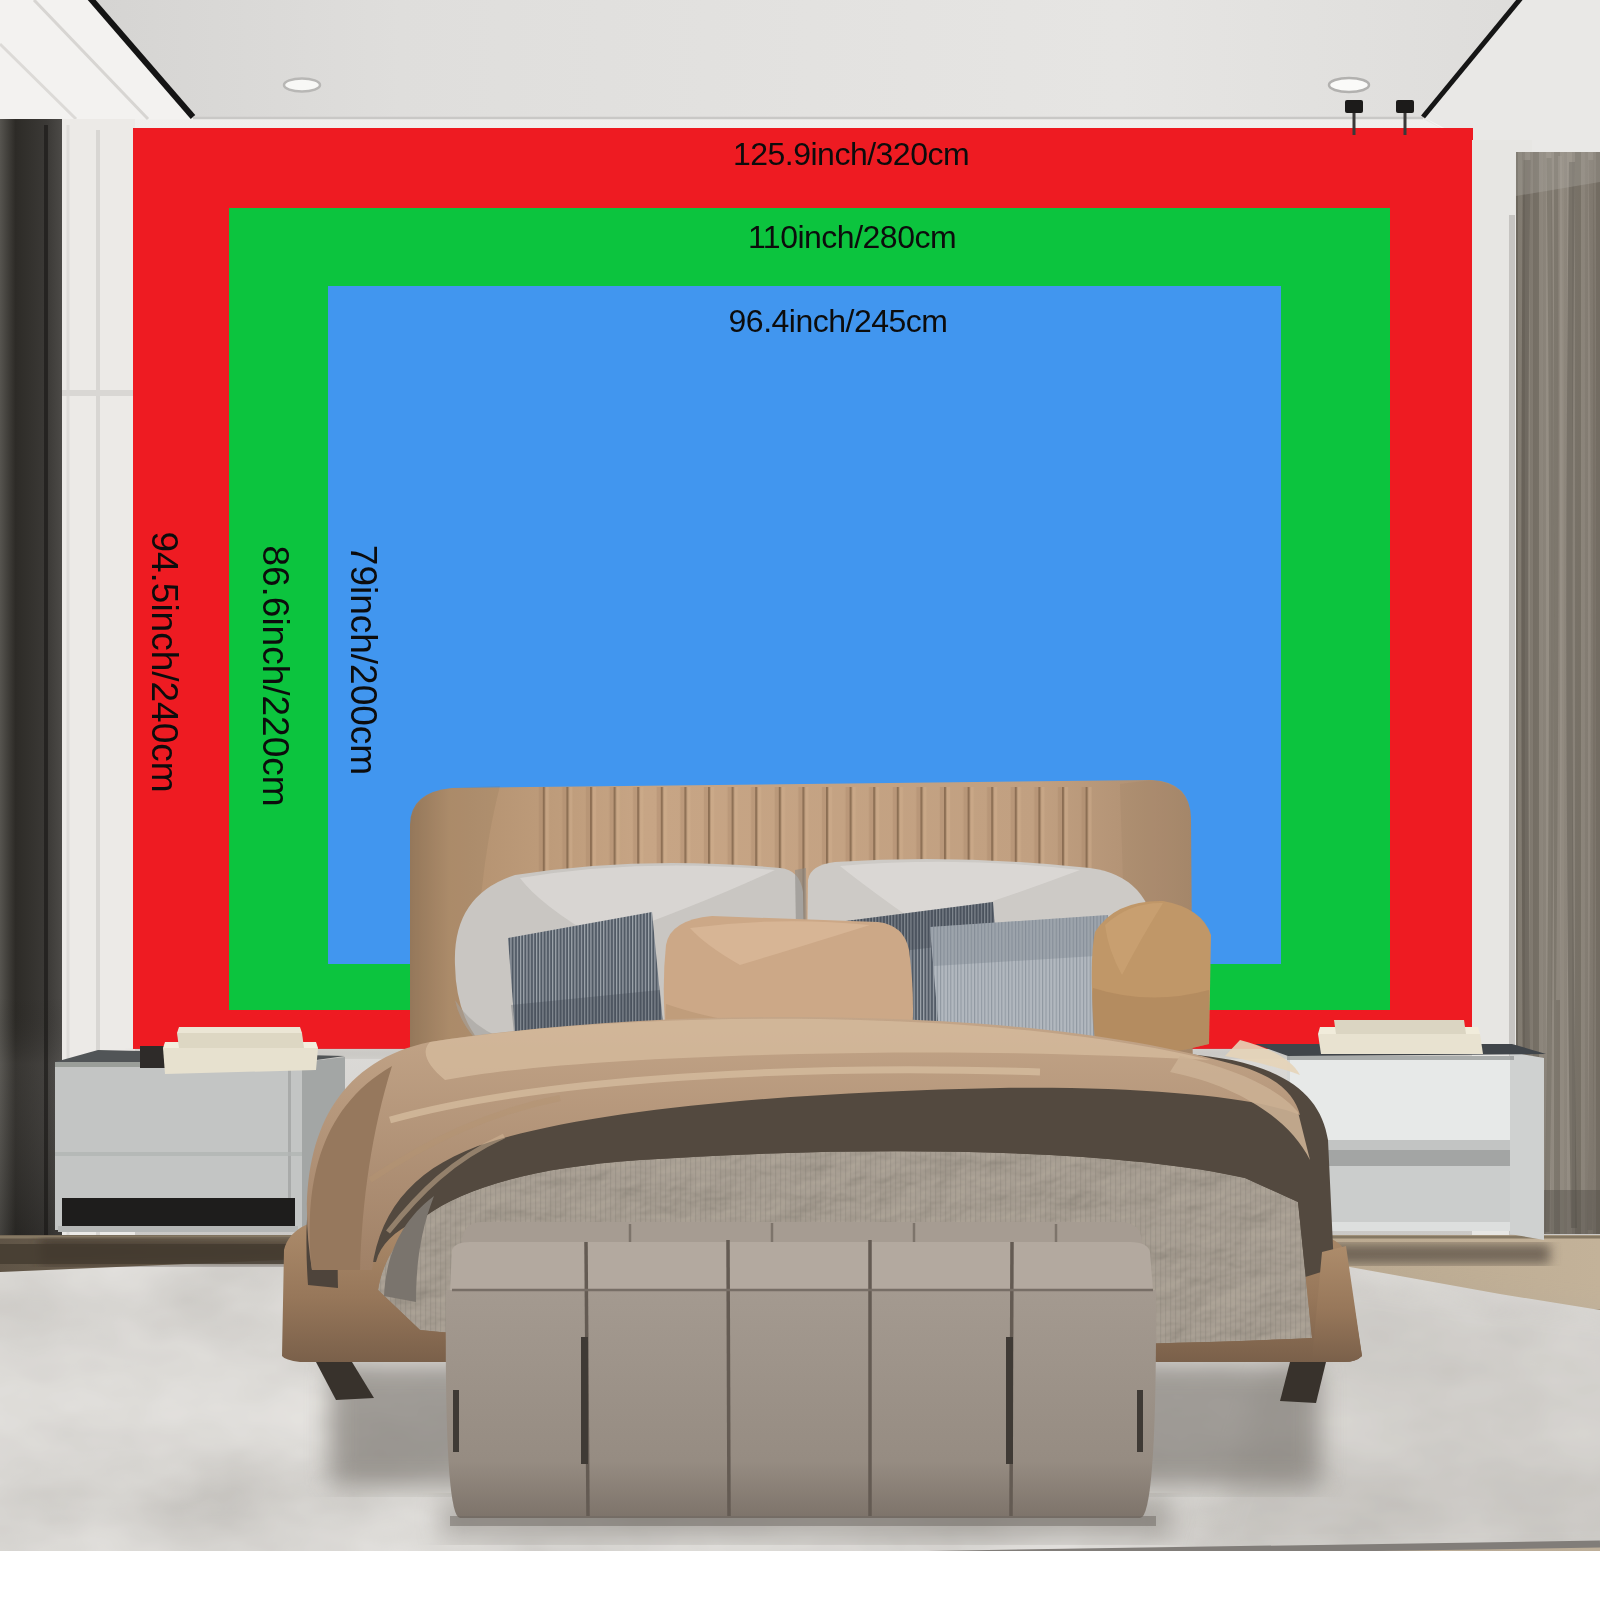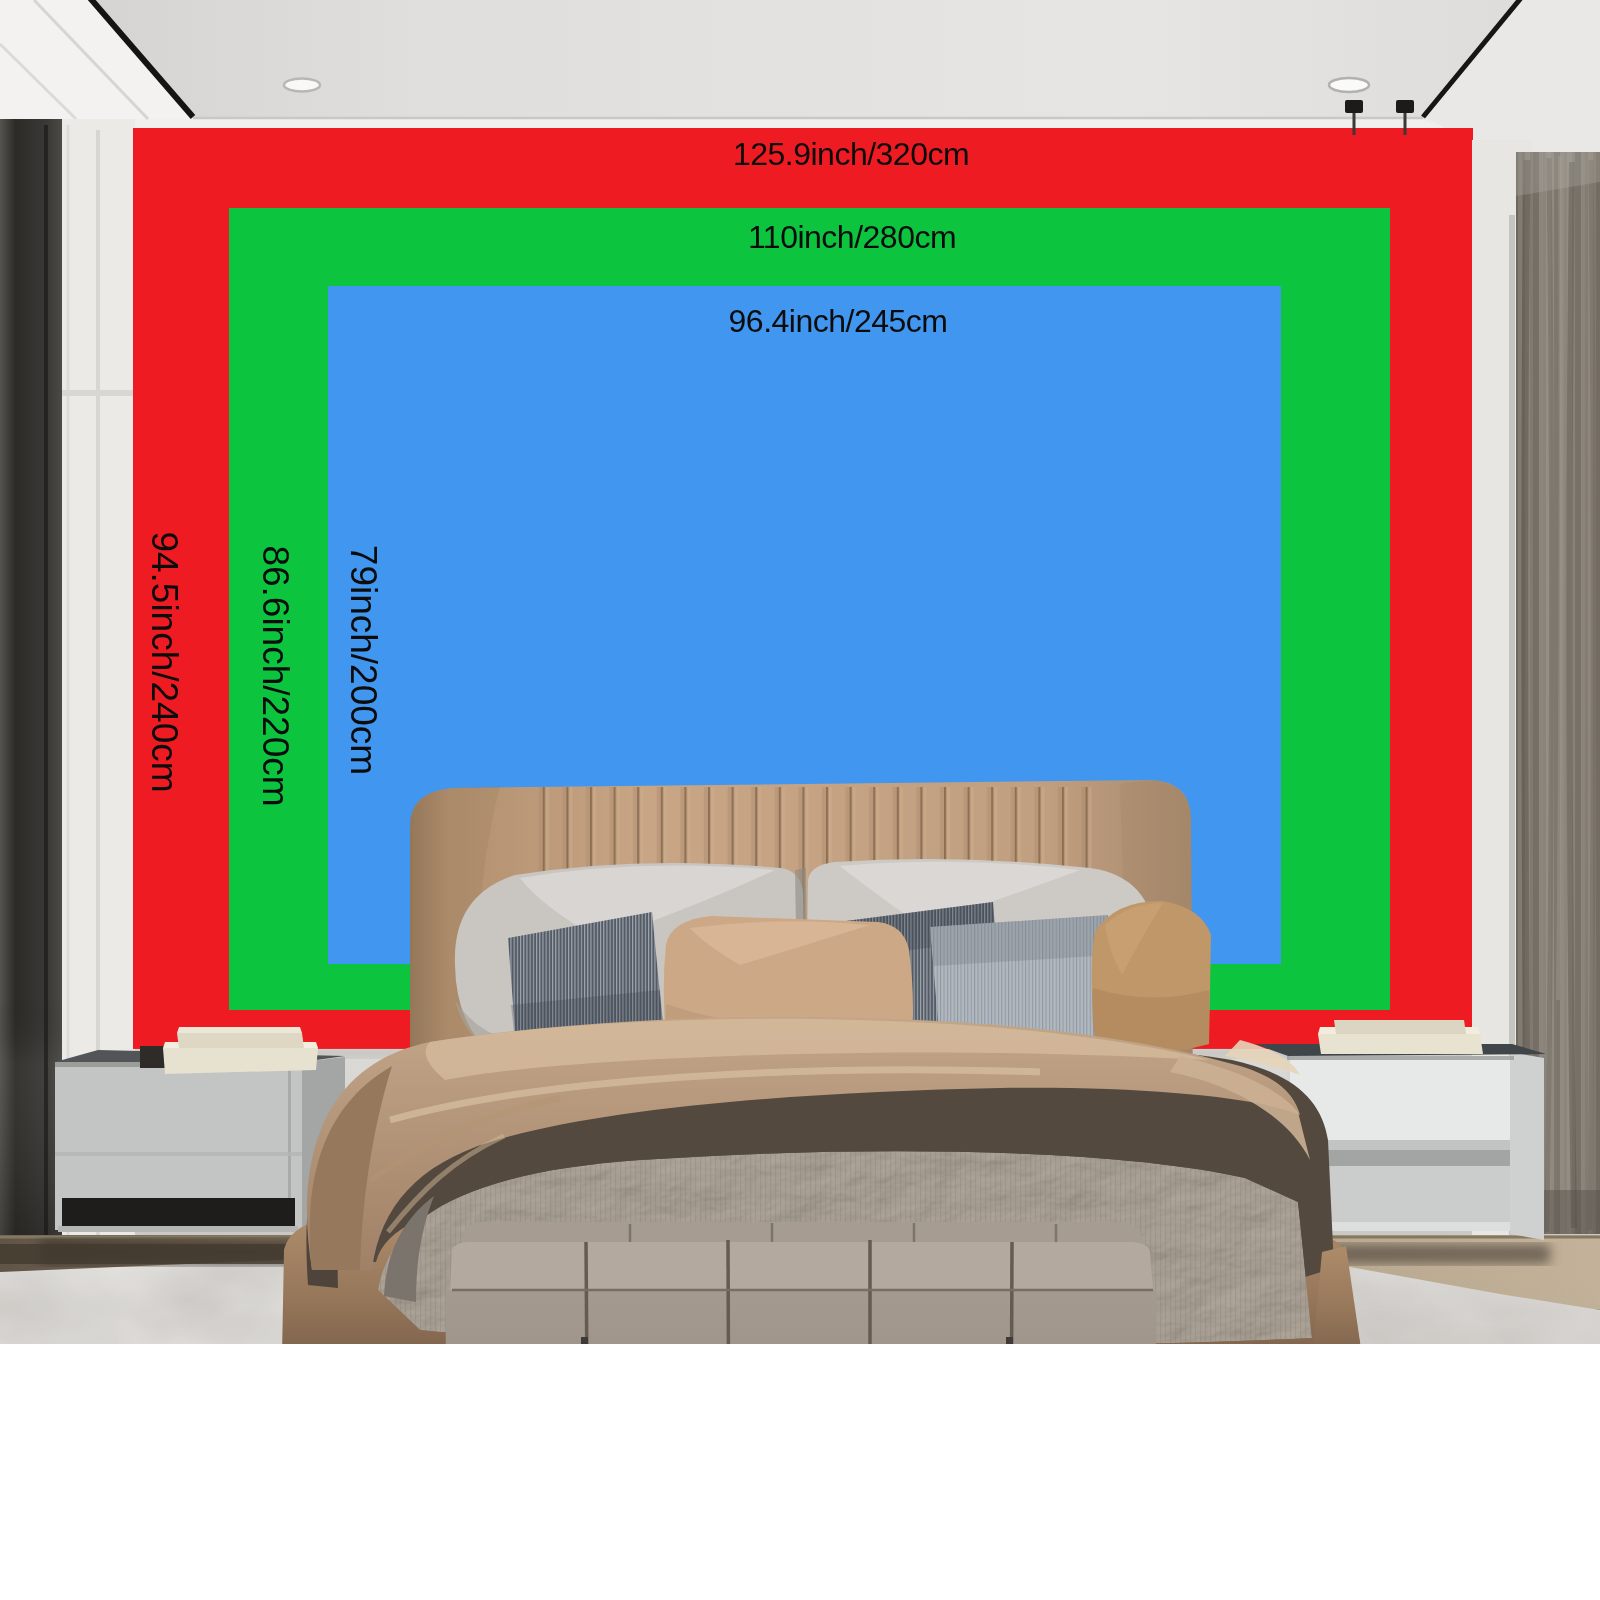--- a/index.html
+++ b/index.html
@@ -1,16 +1,16 @@
 <!DOCTYPE html>
 <html><head>
 <meta charset="utf-8">
 <style>
 html,body{margin:0;padding:0;background:#fff}
-#c{position:relative;width:1600px;height:1344px;overflow:hidden}
+#c{position:relative;width:1600px;height:1551px;overflow:hidden}
 svg{display:block;font-family:"Liberation Sans",sans-serif}
 </style>
 </head>
 <body>
 <div id="c">
 <svg width="1600" height="1600" viewBox="0 0 1600 1600">
 <defs>
 <linearGradient id="ceil" x1="0" y1="0" x2="1" y2="0">
  <stop offset="0" stop-color="#d2d1cf"></stop>
  <stop offset="0.25" stop-color="#dfdedc"></stop>

